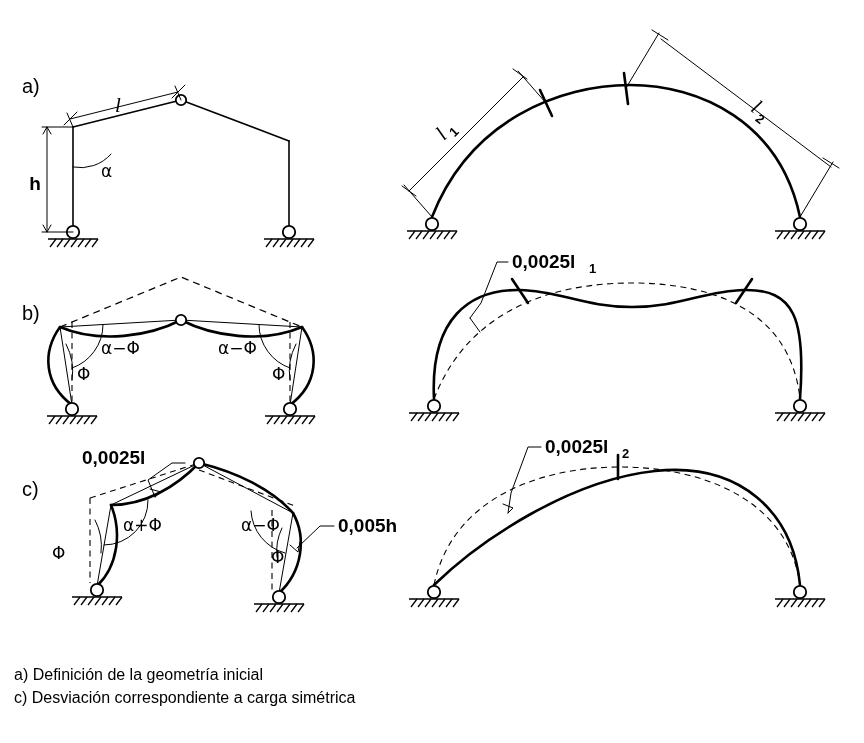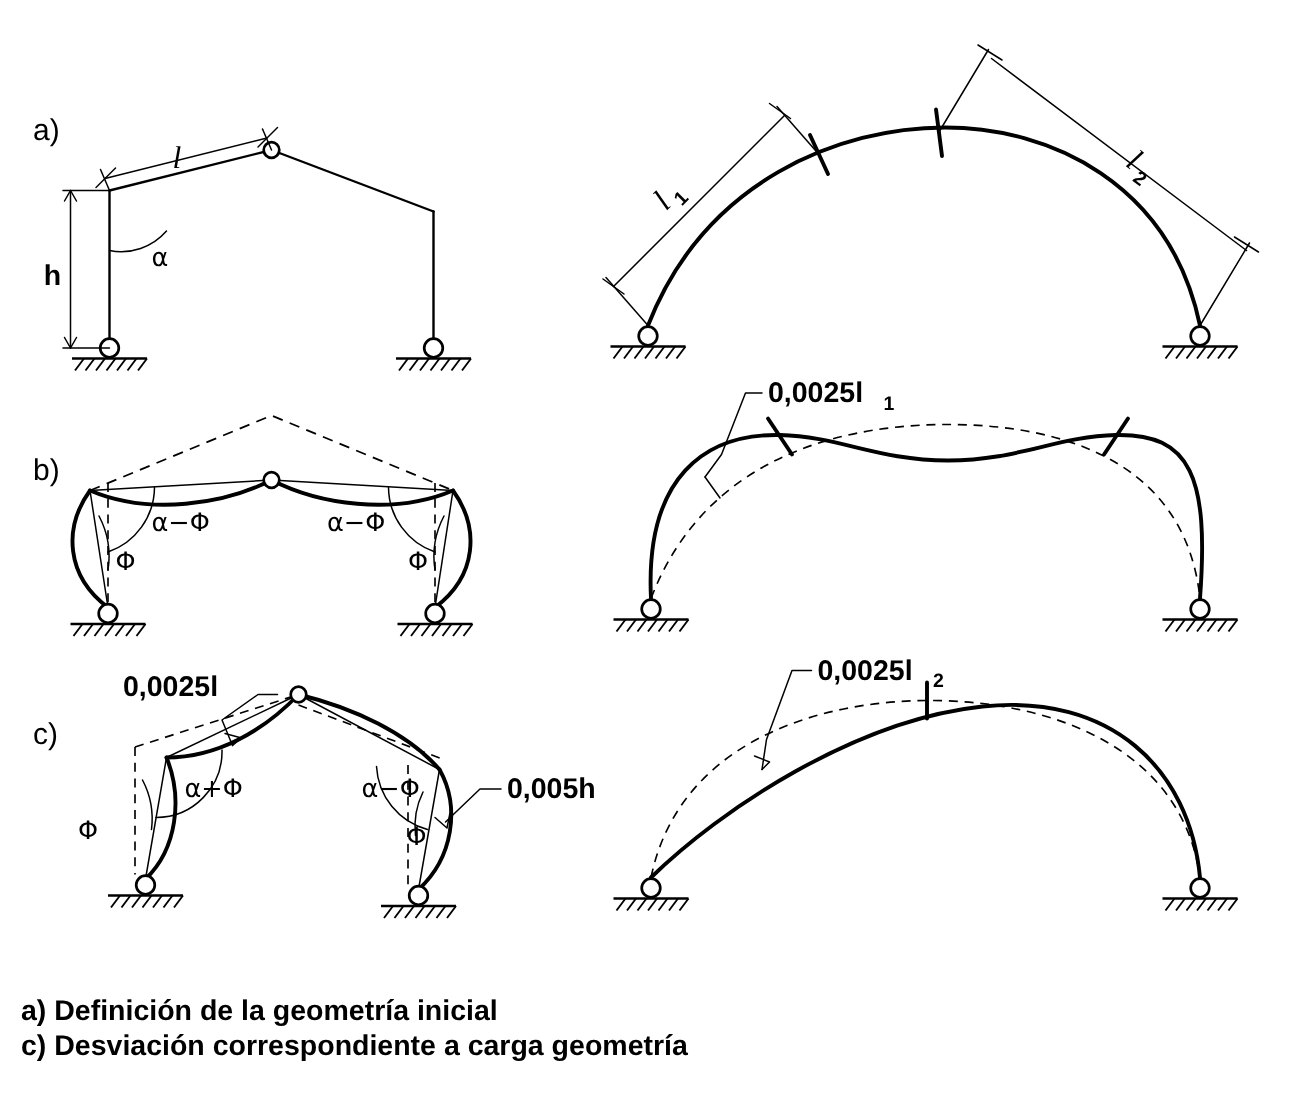--- a/index.html
+++ b/index.html
@@ -108,22 +108,22 @@
     font-weight: 700;
   }
   .caption-block {
     position: absolute;
     left: 14px;
     top: 663px;
     width: 840px;
   }
   .caption-line {
     font-family: "Liberation Sans", sans-serif;
-    font-size: 19px;
-    font-weight: 700;
+    font-size: 16px;
+    font-weight: 400;
     line-height: 23px;
     color: #000000;
     white-space: nowrap;
   }
 </style>
 </head>
 <body>
 
 <div id="figure-root">
 
@@ -457,16 +457,16 @@
         <path d="M 805 607 L 811 599"></path>
         <path d="M 812 607 L 818 599"></path>
         <path d="M 819 607 L 825 599"></path>
       </g>
     </g>
 
   </svg>
 
   <div class="caption-block">
     <div class="caption-line">a) Definición de la geometría inicial</div>
-    <div class="caption-line">c) Desviación correspondiente a carga geometría</div>
+    <div class="caption-line">c) Desviación correspondiente a carga simétrica</div>
   </div>
 
 </div>
 
 </body></html>

